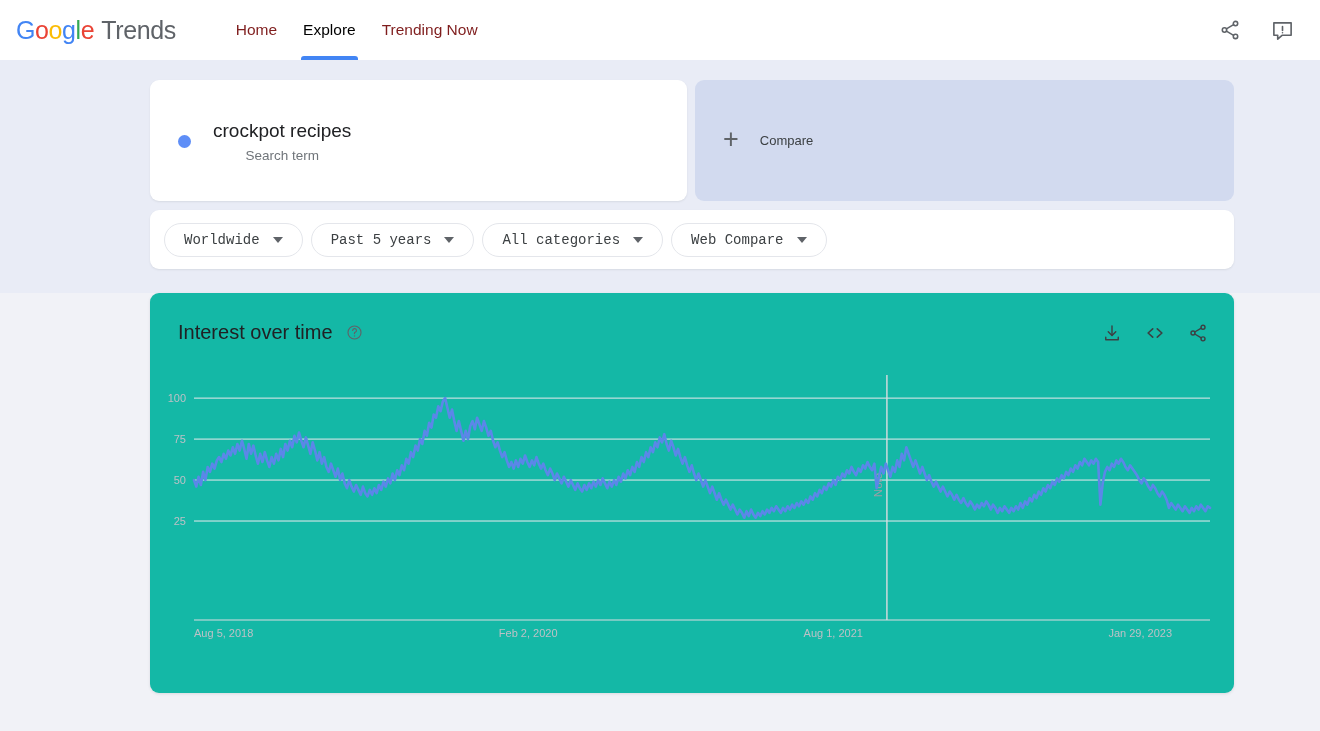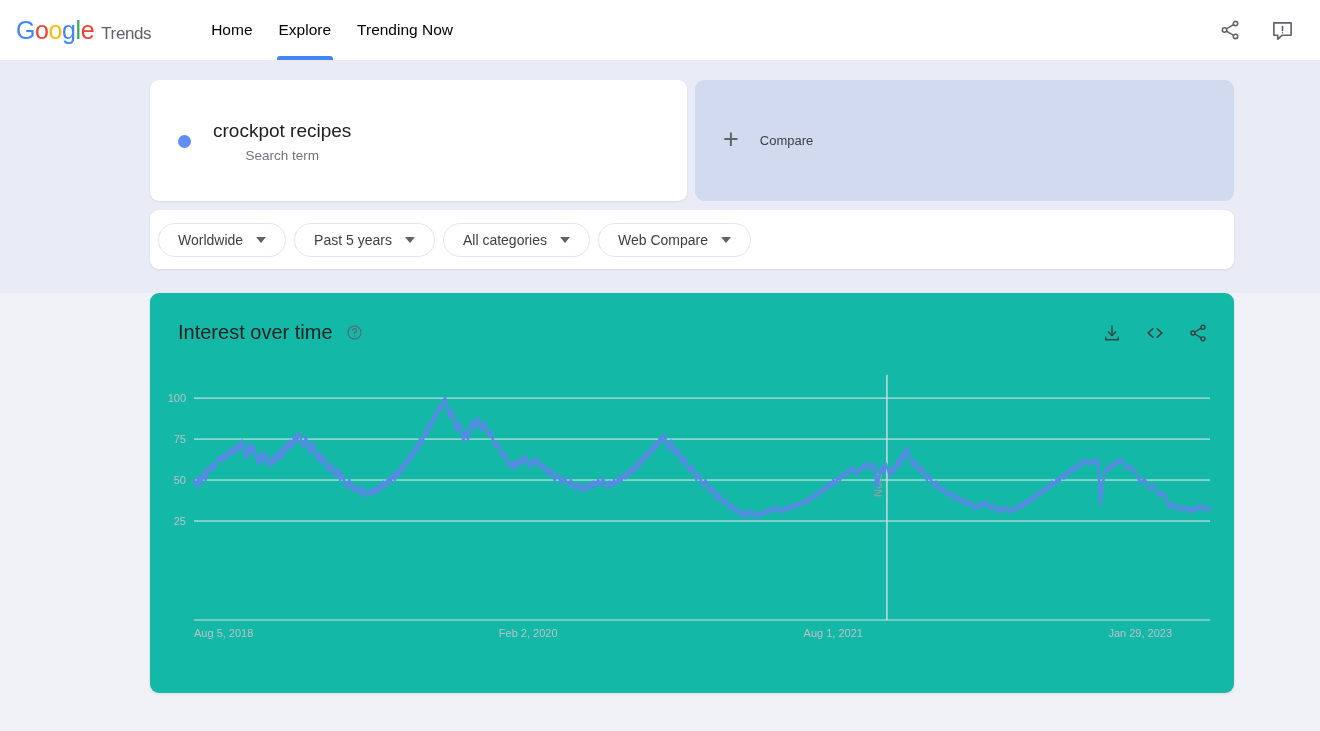--- a/index.html
+++ b/index.html
@@ -32,37 +32,37 @@
   }
   .logo .g1 { color: #4285F4; }
   .logo .o1 { color: #EA4335; }
   .logo .o2 { color: #FBBC05; }
   .logo .g2 { color: #4285F4; }
   .logo .l1 { color: #34A853; }
   .logo .e1 { color: #EA4335; }
   .logo .trends {
     color: #5f6368;
     margin-left: 7px;
-    font-size: 17px;
+    font-size: 25px;
   }
 
   .nav {
     display: flex;
     align-items: center;
     height: 60px;
     margin-left: 47px;
   }
   .nav-item {
     position: relative;
     height: 60px;
     display: flex;
     align-items: center;
     padding: 0 13px;
     font-size: 15.5px;
-    color: #000000;
+    color: #7f1d1d;
     cursor: pointer;
   }
   .nav-item.active { color: #000000; }
   .nav-item.active::after {
     content: "";
     position: absolute;
     left: 11px; right: 11px;
     bottom: 0;
     height: 4px;
     background: #4285F4;
@@ -156,23 +156,24 @@
   }
 
   
   .filter-card {
     margin: 9px 86px 0 150px;
     height: 59px;
     background: #ffffff;
     border-radius: 9px;
     display: flex;
     align-items: center;
-    padding-left: 8px;
+    padding-left: 14px;
     gap: 8px;
     box-shadow: 0 1px 2px rgba(60,64,67,.10);
+    font-family: Liberation Mono, monospace;
   }
   .chip {
     height: 34px;
     border: 1px solid #e4e6eb;
     border-radius: 19px;
     display: flex;
     align-items: center;
     gap: 13px;
     padding: 0 19px;
     font-size: 14px;

